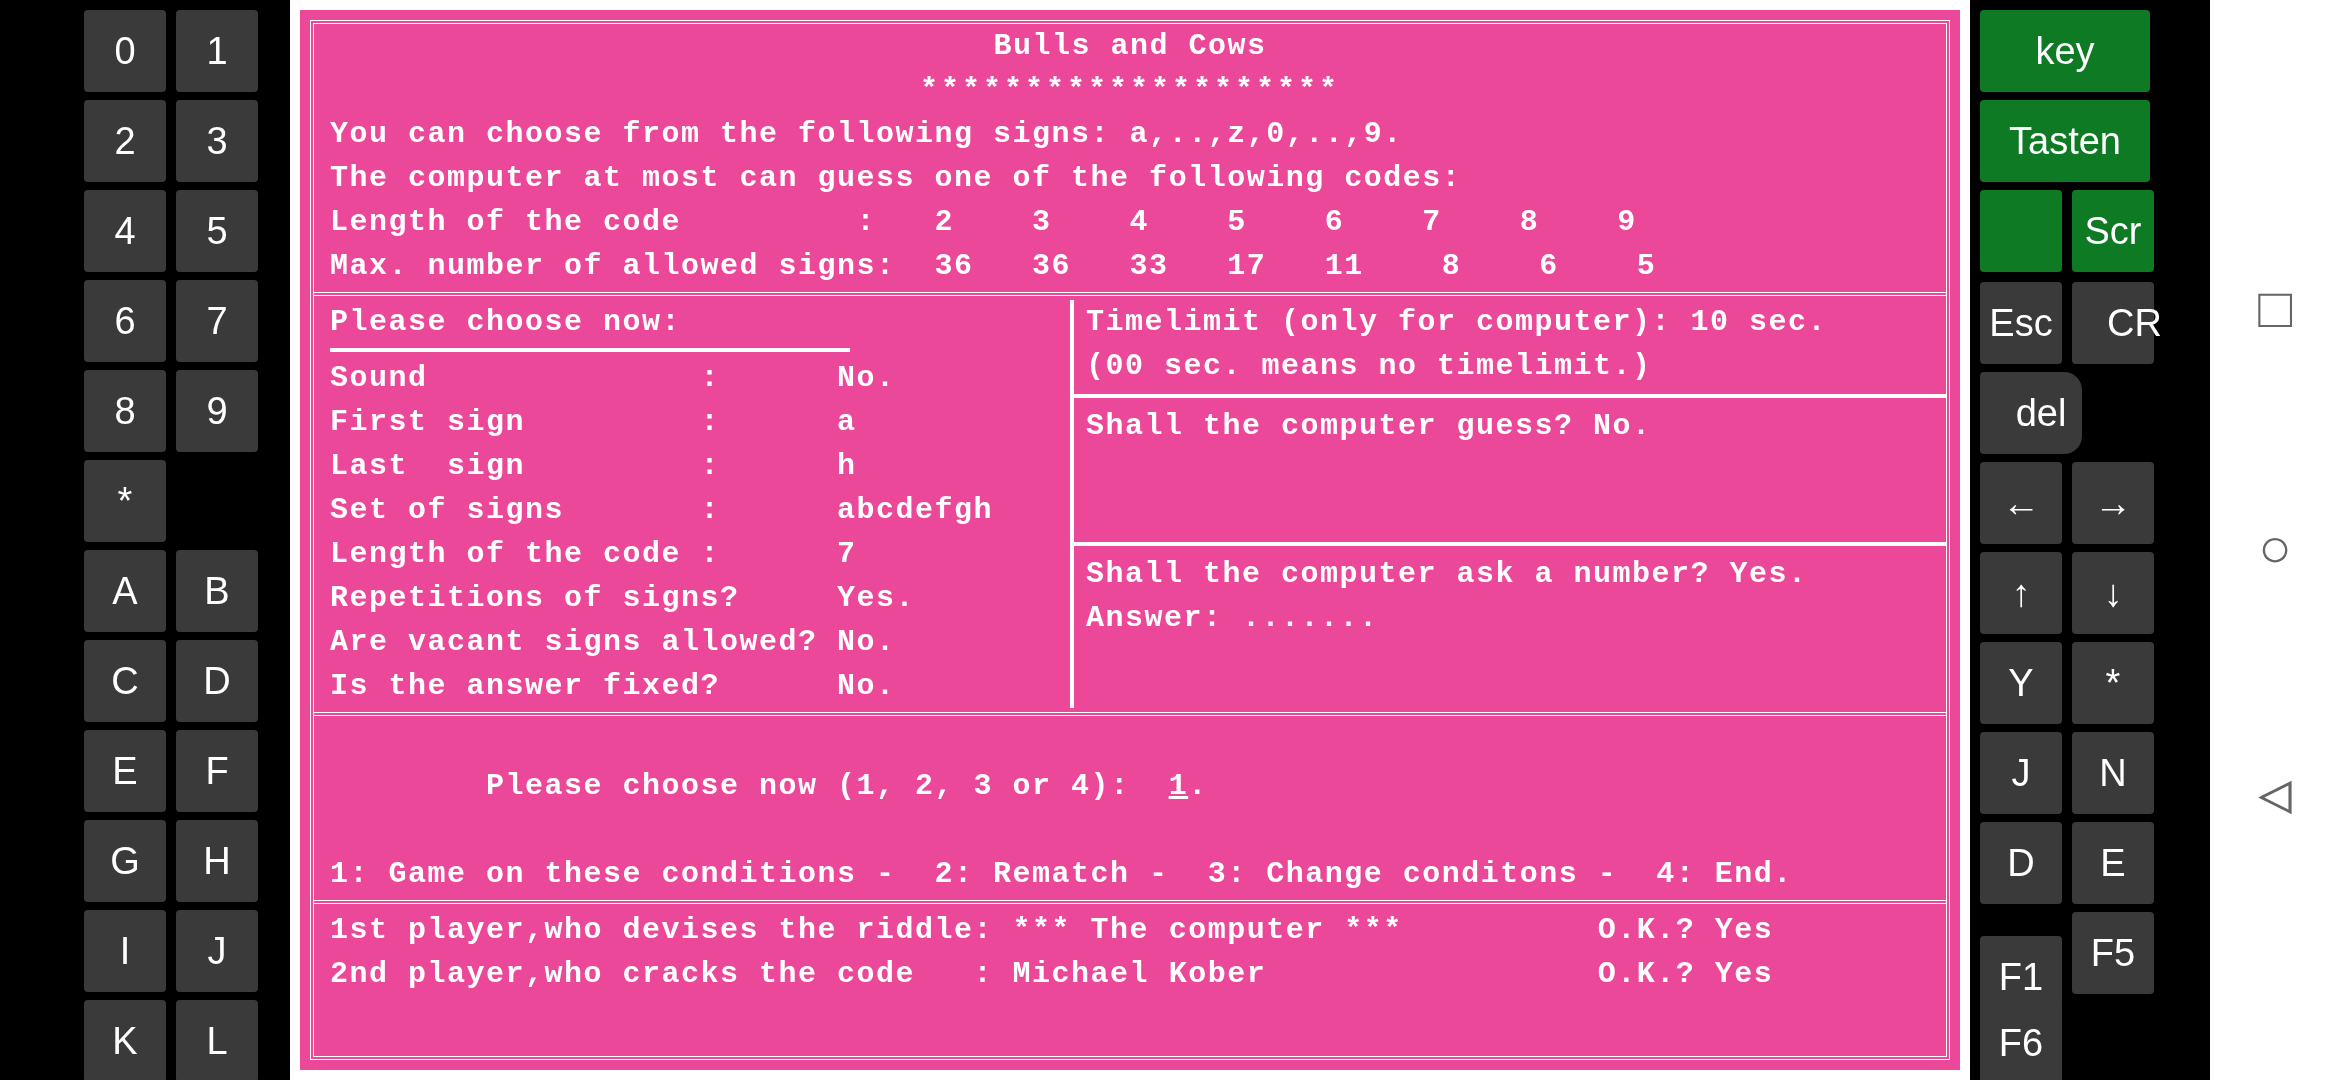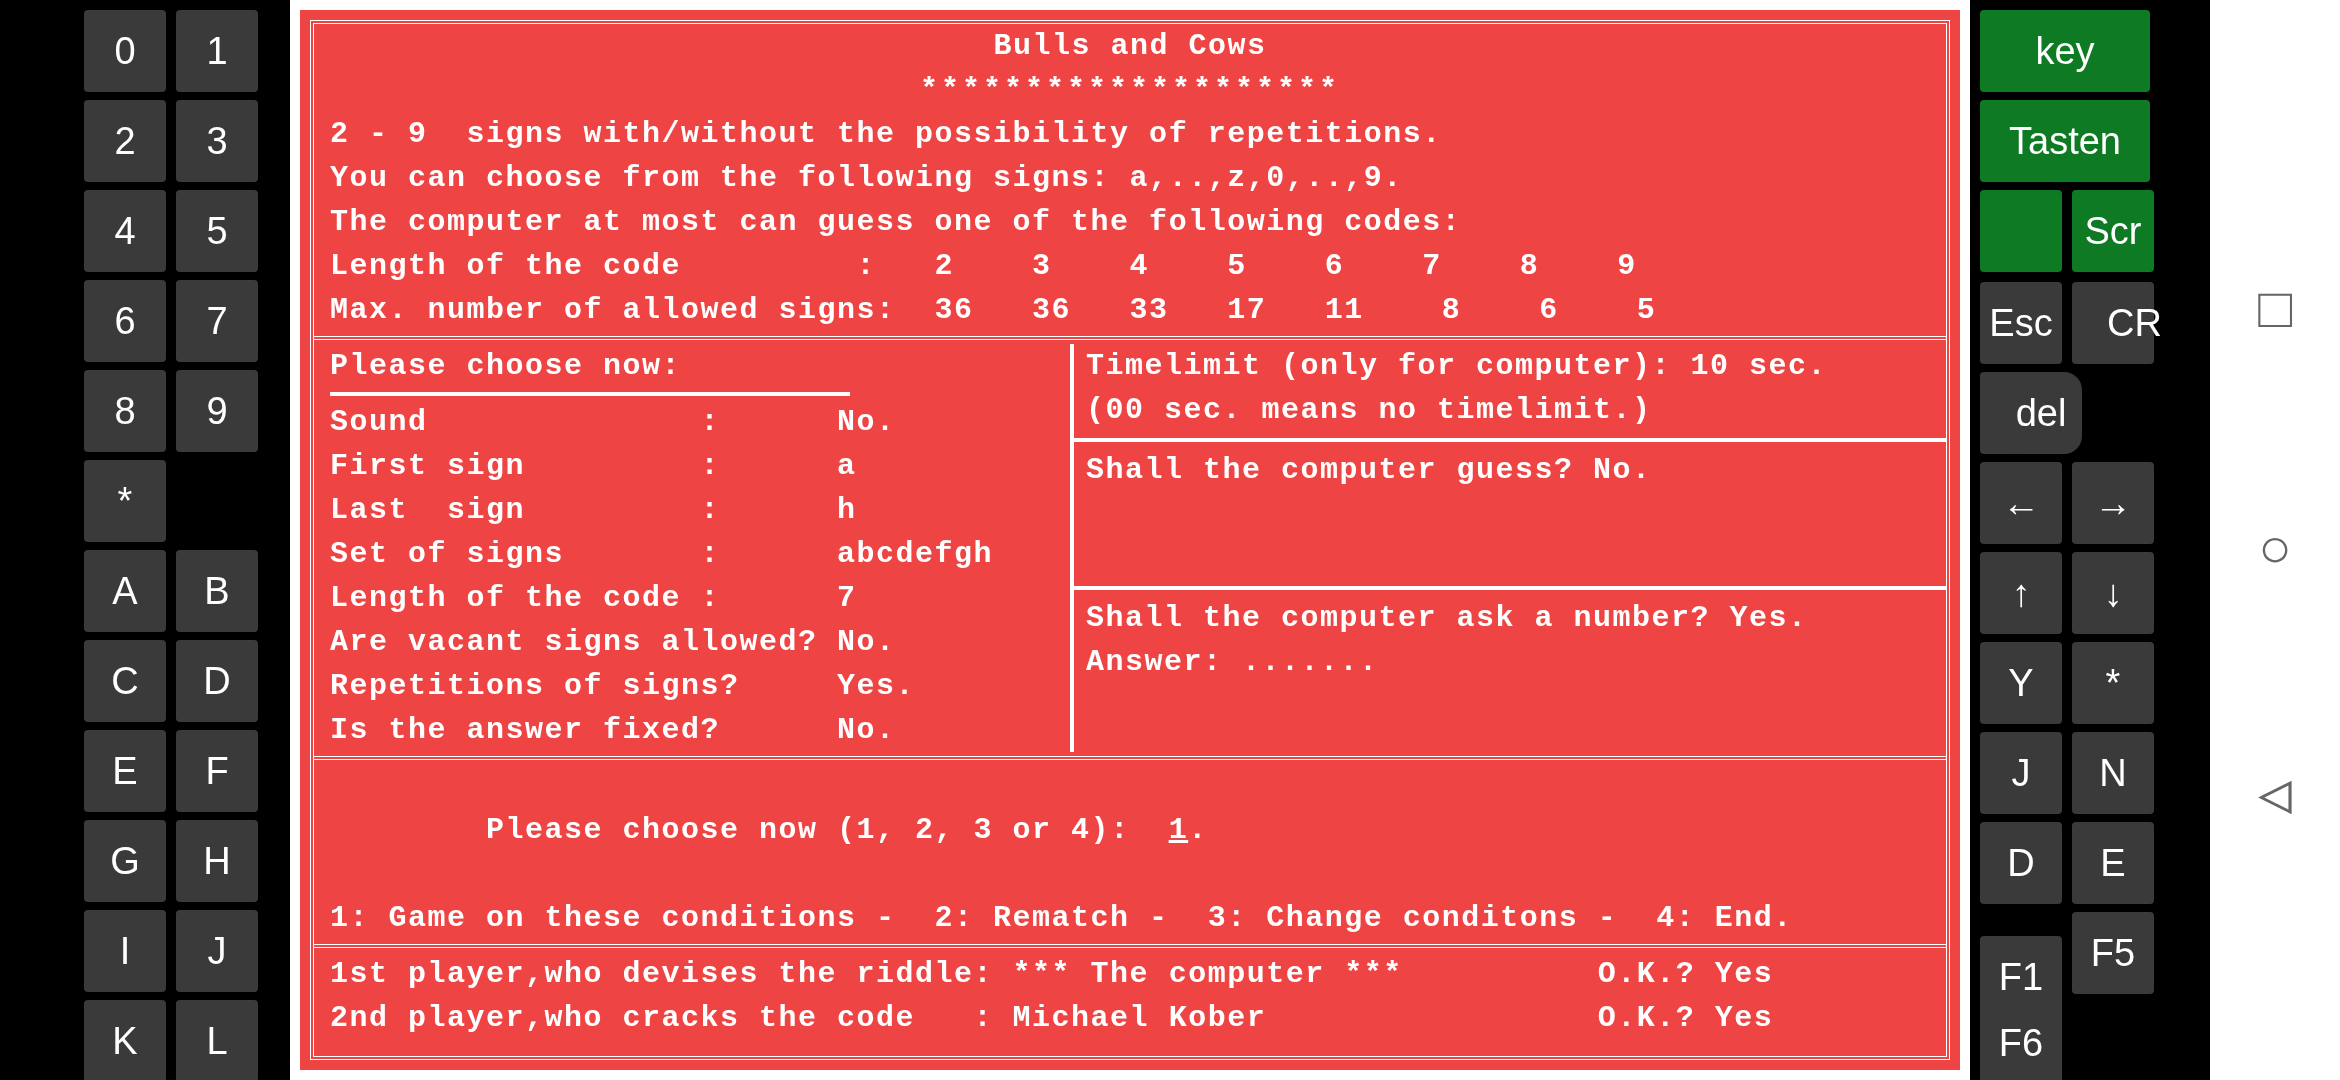--- a/index.html
+++ b/index.html
@@ -28,21 +28,21 @@
     font-family:"Helvetica Neue",Arial,sans-serif;
   }
   .kbtn.green { background:#0f7a24; }
   .kbtn.wide  { width:170px; }
 
   
   .dos {
     position:absolute;
     left:300px; top:10px;
     width:1660px; height:1060px;
-    background:#ef4444;
+    background:#ec4899;
     color:#fff;
     font-family:"Courier New",monospace;
     font-size:30px;
     letter-spacing:1.5px;
     font-weight:bold;
   }
   .dos .frame {
     position:absolute; inset:10px;
     border:4px double #fff;
   }
@@ -101,41 +101,40 @@
     <div class="nav-icon" style="top:520px">○</div>
     <div class="nav-icon" style="top:760px">◁</div>
   </div>
 
   <div class="dos">
     <div class="frame">
 
       <div class="row center">Bulls and Cows</div>
       <div class="row center stars">********************</div>
       <div id="intro-block">
-          <div class="row">2 - 9  signs with/without the possibility of repetitions.</div>
           <div class="row">You can choose from the following signs: a,..,z,0,..,9.</div>
           <div class="row">The computer at most can guess one of the following codes:</div>
           <div class="row">Length of the code         :   2    3    4    5    6    7    8    9</div>
           <div class="row">Max. number of allowed signs:  36   36   33   17   11    8    6    5</div>
         </div>
 
       <div class="hr-d"></div>
 
       <div class="two-col">
         <div class="col-l">
           <div class="row">Please choose now:</div>
           <div class="hr" style="margin-left:16px; margin-right:0; width:520px"></div>
           <div id="left-items">
               <div class="row">Sound              :      No.</div>
               <div class="row">First sign         :      a</div>
               <div class="row">Last  sign         :      h</div>
               <div class="row">Set of signs       :      abcdefgh</div>
               <div class="row">Length of the code :      7</div>
+              <div class="row">Repetitions of signs?     Yes.</div>
               <div class="row">Are vacant signs allowed? No.</div>
-              <div class="row">Repetitions of signs?     Yes.</div>
               <div class="row">Is the answer fixed?      No.</div>
             </div>
         </div>
         <div class="col-r">
           <div class="row">Timelimit (only for computer): 10 sec.</div>
           <div class="row">(00 sec. means no timelimit.)</div>
           <div class="rsub"></div>
           <div class="row">Shall the computer guess? No.</div>
           <div class="row">&nbsp;</div>
           <div class="row">&nbsp;</div>

